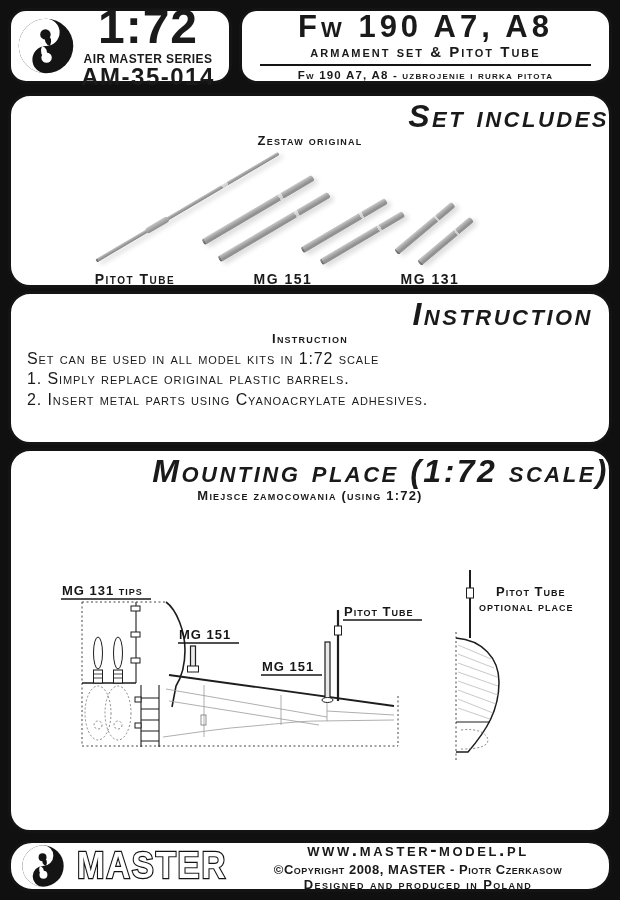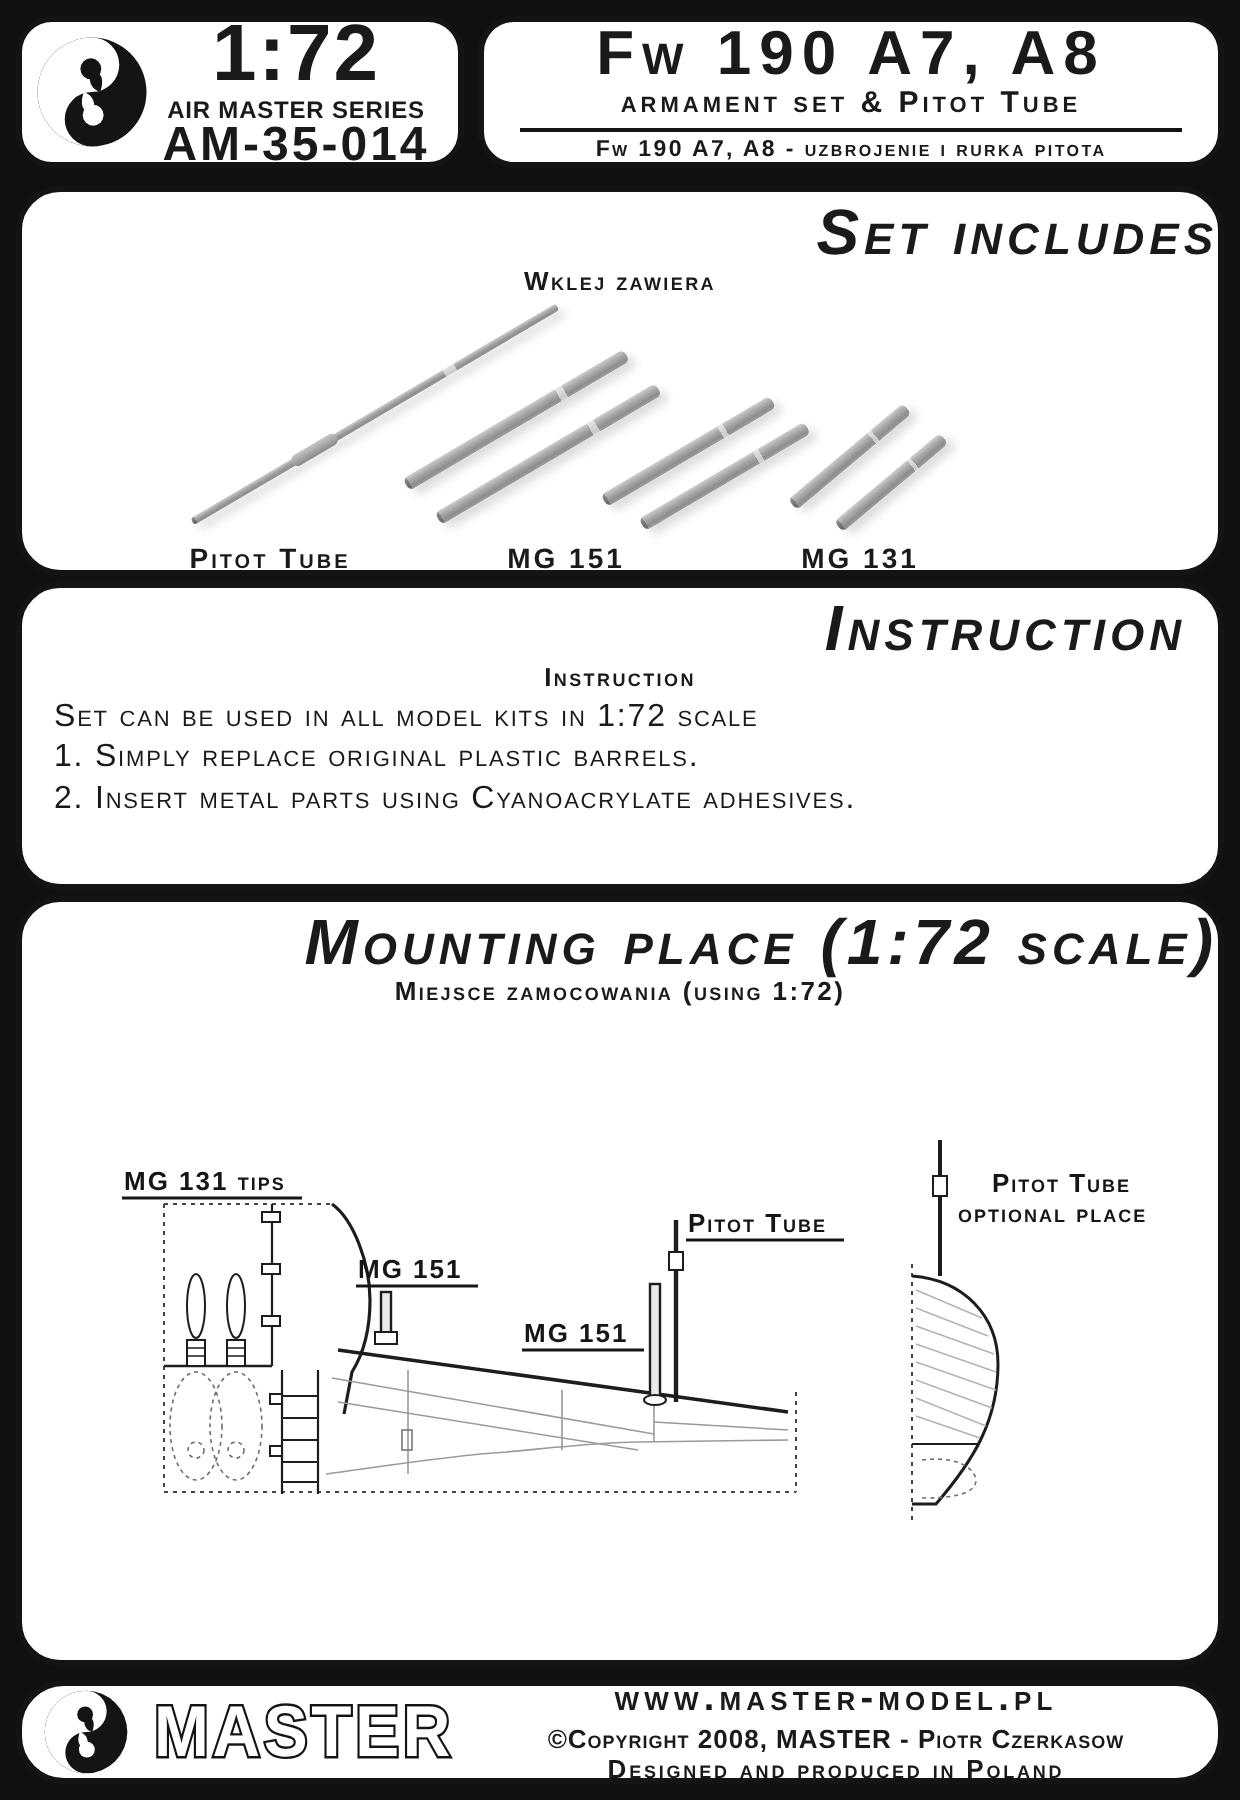--- a/index.html
+++ b/index.html
@@ -9,21 +9,21 @@
     -webkit-font-smoothing:antialiased;
   }
   .page{box-sizing:border-box;width:620px;height:900px;padding:8px;display:flex;flex-direction:column;}
   .box{background:#ffffff;border:3px solid #141414;border-radius:22px;box-sizing:border-box;}
 
   
   .header{display:flex;gap:7px;height:76px;margin-bottom:9px;flex:none;}
   .hbox-left{width:224px;border-radius:18px;display:flex;align-items:center;padding:3px 8px 3px 6px;}
   .logo-sm{width:58px;height:58px;flex:none;display:block;}
   .left-text{flex:1;text-align:center;line-height:1;min-width:0;}
-  .scale{font-size:40px;font-weight:bold;letter-spacing:1px;}
+  .scale{font-size:48px;font-weight:bold;letter-spacing:1px;}
   .series{font-size:12px;font-weight:bold;letter-spacing:.4px;margin-top:2px;white-space:nowrap;}
   .code{font-size:24px;font-weight:bold;letter-spacing:1.5px;white-space:nowrap;}
   .hbox-right{flex:1;border-radius:18px;display:flex;flex-direction:column;justify-content:center;text-align:center;padding:2px 10px;}
   .prod-title{font-size:31px;font-weight:bold;font-variant:small-caps;letter-spacing:4px;line-height:1.05;white-space:nowrap;}
   .prod-sub{font-size:15px;font-weight:bold;font-variant:small-caps;letter-spacing:2px;white-space:nowrap;}
   .rule{border-top:2px solid #141414;margin:4px 8px 3px;}
   .prod-sub-pl{font-size:11.5px;font-weight:bold;font-variant:small-caps;letter-spacing:1.2px;white-space:nowrap;}
 
   
   .sec{flex:none;overflow:hidden;}
@@ -98,21 +98,21 @@
     <div class="box hbox-right">
       <div class="prod-title">Fw 190 A7, A8</div>
       <div class="prod-sub">armament set &amp; Pitot Tube</div>
       <div class="rule"></div>
       <div class="prod-sub-pl">Fw 190 A7, A8 - uzbrojenie i rurka pitota</div>
     </div>
   </header>
 
   <section class="box sec sec-includes">
     <div class="sec-title">Set includes</div>
-    <div class="sec-sub">Wklej zawiera</div>
+    <div class="sec-sub">Zestaw original</div>
     <div class="photo">
       <div class="barrel" style="left:85px;top:105px;width:212px;height:3.5px;transform:rotate(-30.5deg);">
         <span class="bulge"></span>
       </div>
       <div class="barrel" style="left:192px;top:85px;width:128px;height:7px;transform:rotate(-30.5deg);"></div>
       <div class="barrel" style="left:208px;top:102px;width:128px;height:7px;transform:rotate(-30.5deg);"></div>
       <div class="barrel" style="left:291px;top:93px;width:98px;height:7px;transform:rotate(-30.5deg);"></div>
       <div class="barrel" style="left:310px;top:105px;width:96px;height:7px;transform:rotate(-30.5deg);"></div>
       <div class="barrel" style="left:385px;top:95px;width:75px;height:6.5px;transform:rotate(-40deg);"></div>
       <div class="barrel" style="left:408px;top:106px;width:69px;height:6.5px;transform:rotate(-40deg);"></div>

